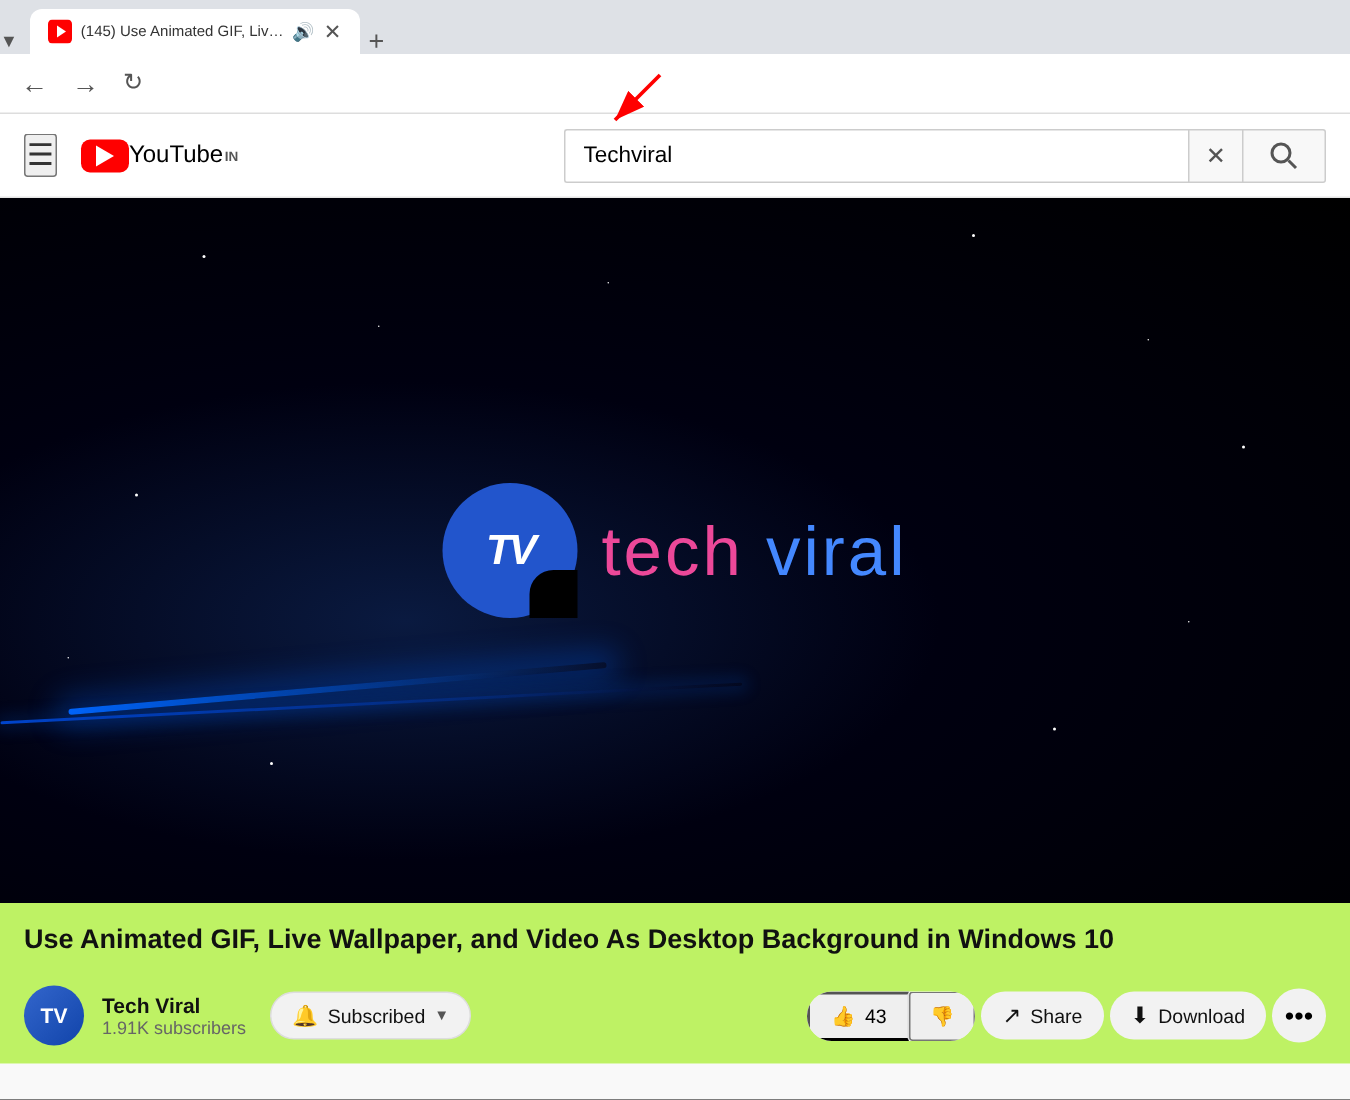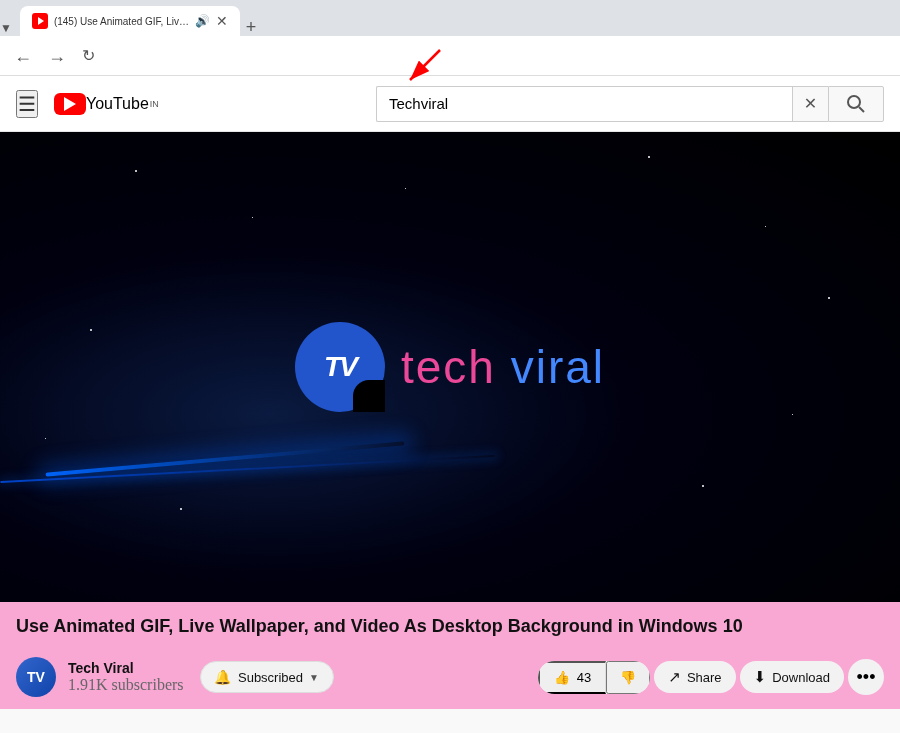--- a/index.html
+++ b/index.html
@@ -27,46 +27,46 @@
     .address-input { background: none; border: none; outline: none; font-size: 13px; flex: 1; color: #111; }
 
     
     .yt-app { background: #fff; width: 900px; }
 
     .yt-header { display: flex; align-items: center; padding: 0 16px; height: 56px; border-bottom: 1px solid #e5e5e5; gap: 16px; background: #fff; }
     .yt-hamburger { font-size: 20px; cursor: pointer; color: #333; }
     .yt-logo { display: flex; align-items: center; gap: 0; text-decoration: none; }
     .yt-logo-icon { width: 32px; height: 22px; background: #ff0000; border-radius: 6px; display: flex; align-items: center; justify-content: center; }
     .yt-logo-play { width: 0; height: 0; border-top: 7px solid transparent; border-bottom: 7px solid transparent; border-left: 12px solid #fff; }
-    .yt-logo-country { font-size: 9px; color: #555; vertical-align: super; margin-left: 1px; }
+    .yt-logo-country { font-size: 9px; color: #555; vertical-align: super; margin-left: 1px; font-weight: bold; }
     .yt-search-wrap { flex: 1; display: flex; align-items: center; max-width: 520px; margin-left: auto; padding-left: 12px; }
     .yt-search-input { flex: 1; height: 36px; border: 1px solid #ccc; border-right: none; border-radius: 2px 0 0 2px; padding: 0 12px; font-size: 15px; outline: none; }
     .yt-search-clear { background: #f8f8f8; border: 1px solid #ccc; border-right: none; height: 36px; width: 36px; display: flex; align-items: center; justify-content: center; cursor: pointer; font-size: 16px; color: #555; }
     .yt-search-btn { background: #f8f8f8; border: 1px solid #ccc; border-radius: 0 2px 2px 0; height: 36px; width: 56px; display: flex; align-items: center; justify-content: center; cursor: pointer; font-size: 18px; color: #333; }
 
     
     .yt-video-container { background: #000; width: 900px; height: 470px; display: flex; align-items: center; justify-content: center; position: relative; overflow: hidden; }
     .yt-video-bg { position: absolute; inset: 0; background: radial-gradient(ellipse at 30% 60%, #0a1a40 0%, #000010 40%, #000 100%); }
     .yt-video-stars { position: absolute; inset: 0; }
     .star { position: absolute; background: #fff; border-radius: 50%; }
     .yt-video-light { position: absolute; bottom: 30%; left: 5%; width: 40%; height: 4px; background: linear-gradient(to right, #0066ff, transparent); border-radius: 2px; transform: rotate(-5deg); box-shadow: 0 0 20px 8px rgba(0,100,255,0.3); }
     .yt-video-light2 { position: absolute; bottom: 28%; left: 0; width: 55%; height: 2px; background: linear-gradient(to right, #0044cc, transparent); border-radius: 2px; transform: rotate(-3deg); box-shadow: 0 0 10px 4px rgba(0,80,200,0.2); }
     .yt-logo-main { position: absolute; display: flex; align-items: center; gap: 16px; z-index: 2; }
     .tv-logo-circle { width: 90px; height: 90px; background: #2255cc; border-radius: 50%; display: flex; align-items: center; justify-content: center; font-size: 28px; font-weight: 900; color: #fff; font-style: italic; letter-spacing: -2px; position: relative; }
     .tv-logo-circle::before { content: ''; position: absolute; right: 0; bottom: 0; width: 32px; height: 32px; background: #000; border-radius: 50% 0 0 0; }
 
     
-    .yt-video-info { padding: 12px 16px 8px; background: #f9a8d4; }
+    .yt-video-info { padding: 12px 16px 8px; background: #bef264; }
     .yt-video-title { font-size: 18px; font-weight: 600; color: #111; line-height: 1.4; margin-bottom: 10px; }
 
     .yt-channel-row { display: flex; align-items: center; gap: 12px; padding: 8px 0 4px; }
     .yt-channel-avatar { width: 40px; height: 40px; border-radius: 50%; background: linear-gradient(135deg, #3366cc, #1144aa); display: flex; align-items: center; justify-content: center; color: #fff; font-size: 14px; font-weight: 700; flex-shrink: 0; }
     .yt-channel-info { display: flex; flex-direction: column; }
     .yt-channel-name { font-size: 14px; font-weight: 600; color: #111; }
-    .yt-channel-subs { font-size: 16px; color: #666; font-family: Liberation Serif, serif; }
+    .yt-channel-subs { font-size: 12px; color: #666; }
     .yt-subscribe-btn { display: flex; align-items: center; gap: 6px; background: #f2f2f2; border: 1px solid #ddd; border-radius: 20px; padding: 7px 14px; font-size: 13px; font-weight: 500; color: #111; cursor: pointer; margin-left: 4px; }
     .yt-subscribe-bell { font-size: 14px; }
     .yt-subscribe-chevron { font-size: 10px; color: #555; }
 
     .yt-actions-right { margin-left: auto; display: flex; align-items: center; gap: 4px; }
     .yt-action-btn { display: flex; align-items: center; gap: 6px; background: #f2f2f2; border: none; border-radius: 20px; padding: 7px 14px; font-size: 13px; font-weight: 500; color: #111; cursor: pointer; }
     .yt-like-dislike { display: flex; align-items: stretch; background: #f2f2f2; border-radius: 20px; overflow: hidden; }
     .yt-like { display: flex; align-items: center; gap: 6px; padding: 7px 14px; font-size: 13px; font-weight: 500; cursor: pointer; border-right: 1px solid #ddd; }
     .yt-dislike { display: flex; align-items: center; padding: 7px 12px; font-size: 13px; cursor: pointer; }
     .yt-more-btn { background: #f2f2f2; border: none; border-radius: 50%; width: 36px; height: 36px; display: flex; align-items: center; justify-content: center; font-size: 18px; cursor: pointer; }

